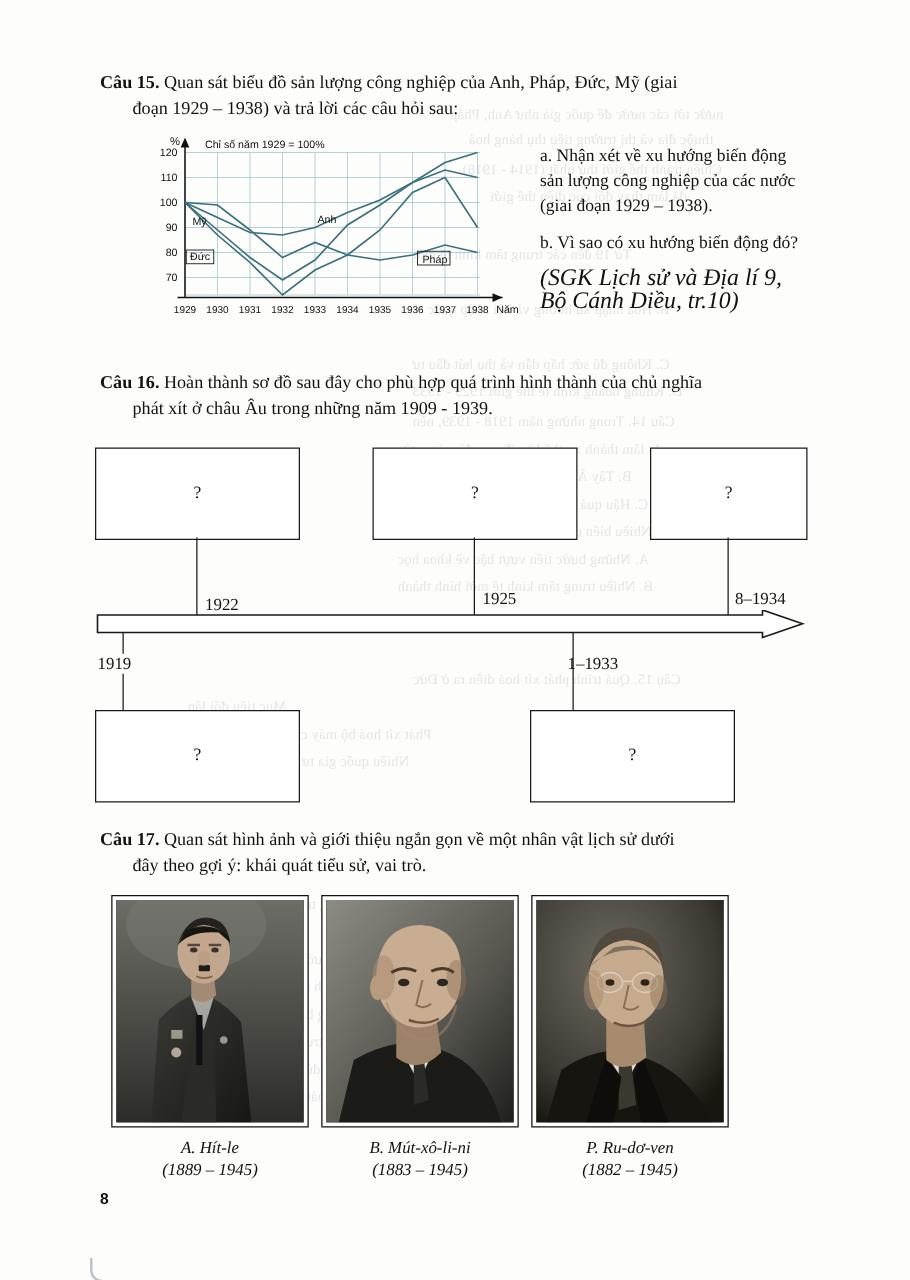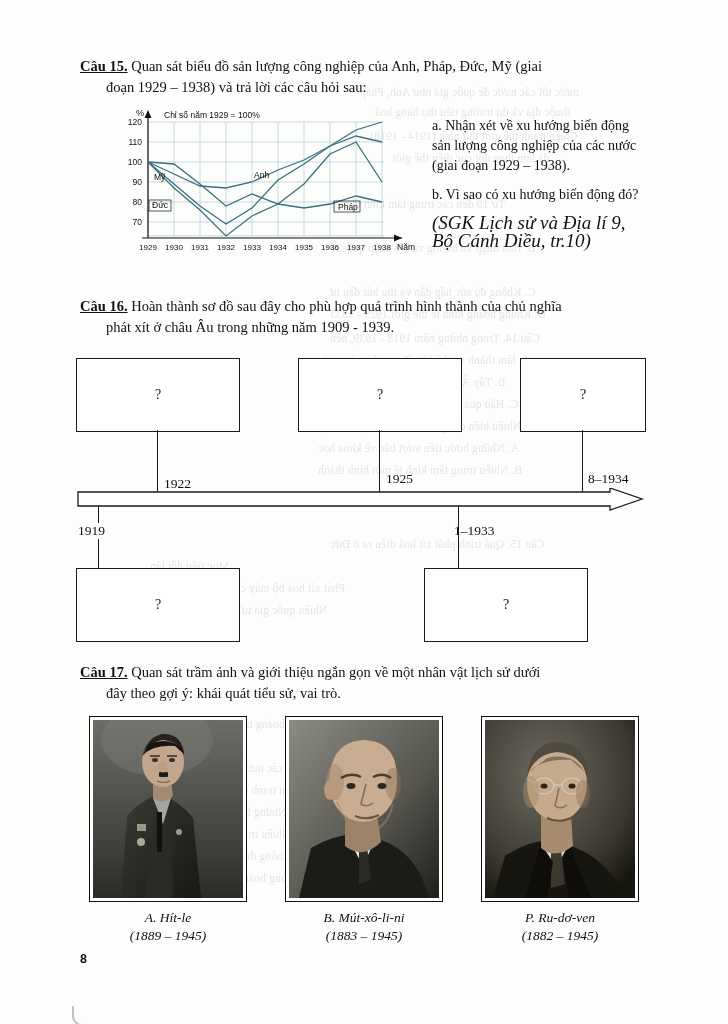--- a/index.html
+++ b/index.html
@@ -41,21 +41,20 @@
     top: 56px;
     width: 568px;
   }
   .q {
     font-size: 14.5px;
     line-height: 21px;
     margin-bottom: 4px;
   }
   .q b {
     font-weight: bold;
-    text-decoration: underline;
   }
   .q-ind {
     display: block;
     margin-left: 26px;
   }
 
   
   .c15-wrap {
     position: relative;
     height: 172px;
@@ -110,21 +109,21 @@
     position: absolute;
     font-size: 13.5px;
     font-family: "Liberation Serif", serif;
     background: transparent;
   }
 
   
   .c17-wrap {
     margin-top: 12px;
     display: flex;
-    justify-content: space-between;
+    justify-content: flex-start;
     width: 560px;
     margin-left: 4px;
   }
   .photo-cell {
     width: 168px;
     text-align: center;
   }
   .frame {
     width: 158px;
     height: 186px;
@@ -339,21 +338,21 @@
       <div class="dbox" style="left:0px;   top:220px; width:162px; height:72px;">
         <span>?</span>
       </div>
       <div class="dbox" style="left:348px; top:220px; width:162px; height:72px;">
         <span>?</span>
       </div>
     </div>
 
     <div class="q" style="margin-top:14px;">
       <b>Câu 17.</b>
-      <span>Quan sát trầm ảnh và giới thiệu ngắn gọn về một nhân vật lịch sử dưới</span>
+      <span>Quan sát hình ảnh và giới thiệu ngắn gọn về một nhân vật lịch sử dưới</span>
       <span class="q-ind">đây theo gợi ý: khái quát tiểu sử, vai trò.</span>
     </div>
 
     <div class="c17-wrap">
 
       <div class="photo-cell">
         <div class="frame">
           <div class="frame-inner">
             <svg width="100%" height="100%" viewBox="0 0 150 178" preserveAspectRatio="xMidYMid slice">
               <defs>

